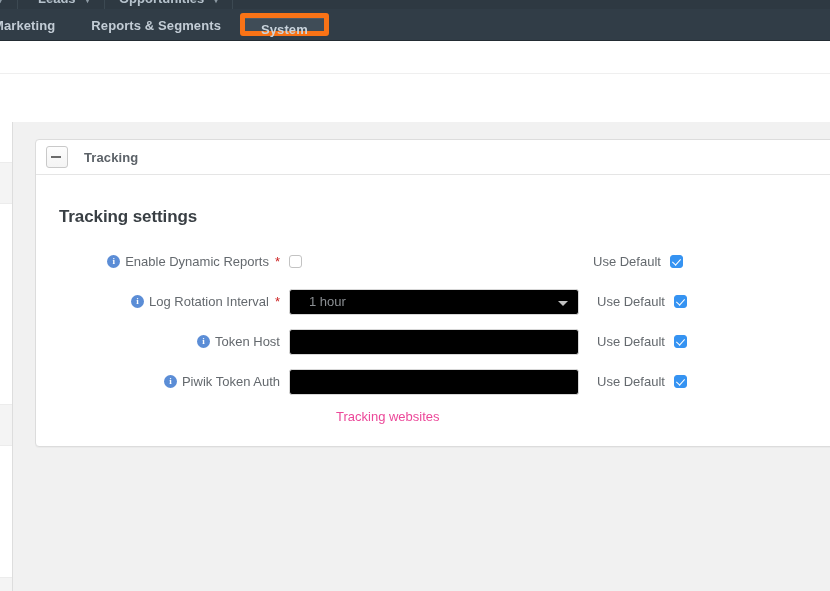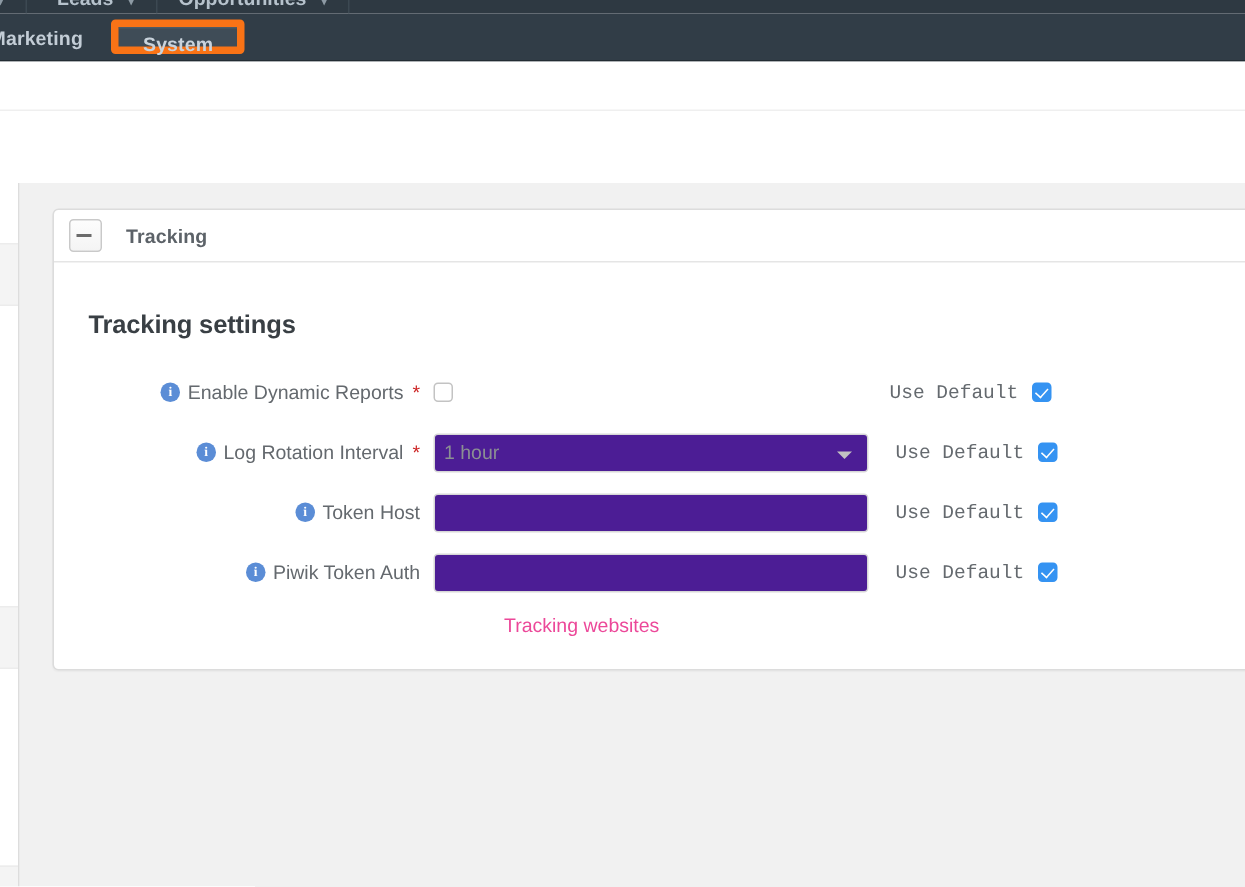--- a/index.html
+++ b/index.html
@@ -257,26 +257,26 @@
     border: solid #ffffff;
     border-width: 0 1.6px 1.6px 0;
     transform: rotate(42deg);
   }
 
   .text-input, .select-input {
     width: 290px;
     height: 26px;
     border: 1px solid #d7d7d7;
     border-radius: 3px;
-    background: #4c1d95;
+    background: #000000;
     box-sizing: border-box;
     font-family: "Liberation Sans", sans-serif;
     font-size: 13px;
     color: #8b8f93;
-    padding: 0 6px;
+    padding: 0 19px;
     line-height: 24px;
     position: relative;
   }
   .select-input {
     display: flex;
     align-items: center;
   }
   .select-caret {
     position: absolute;
     right: 10px; top: 11px;
@@ -284,21 +284,20 @@
     border-left: 5px solid transparent;
     border-right: 5px solid transparent;
     border-top: 5px solid #c2c2c2;
   }
 
   .use-default {
     display: flex;
     align-items: center;
     gap: 9px;
     margin-left: 18px;
-    font-family: Liberation Mono, monospace;
   }
   .use-default .ud-label {
     font-size: 13px;
     color: #64696e;
     white-space: nowrap;
   }
 
   .link-row {
     margin-left: 300px;
     margin-top: 11px;
@@ -328,20 +327,23 @@
       <span>Opportunities</span>
       <span class="caret">▾</span>
     </div>
   </div>
 
   <div class="topnav">
     <div class="tabs">
       <div class="tab partial">
         <span>Marketing</span>
       </div>
+      <div class="tab">
+        <span>Reports &amp; Segments</span>
+      </div>
       <div class="tab active">
         <span>System</span>
       </div>
     </div>
   </div>
 
   <div class="white-band">
     <div class="divider"></div>
   </div>
 

